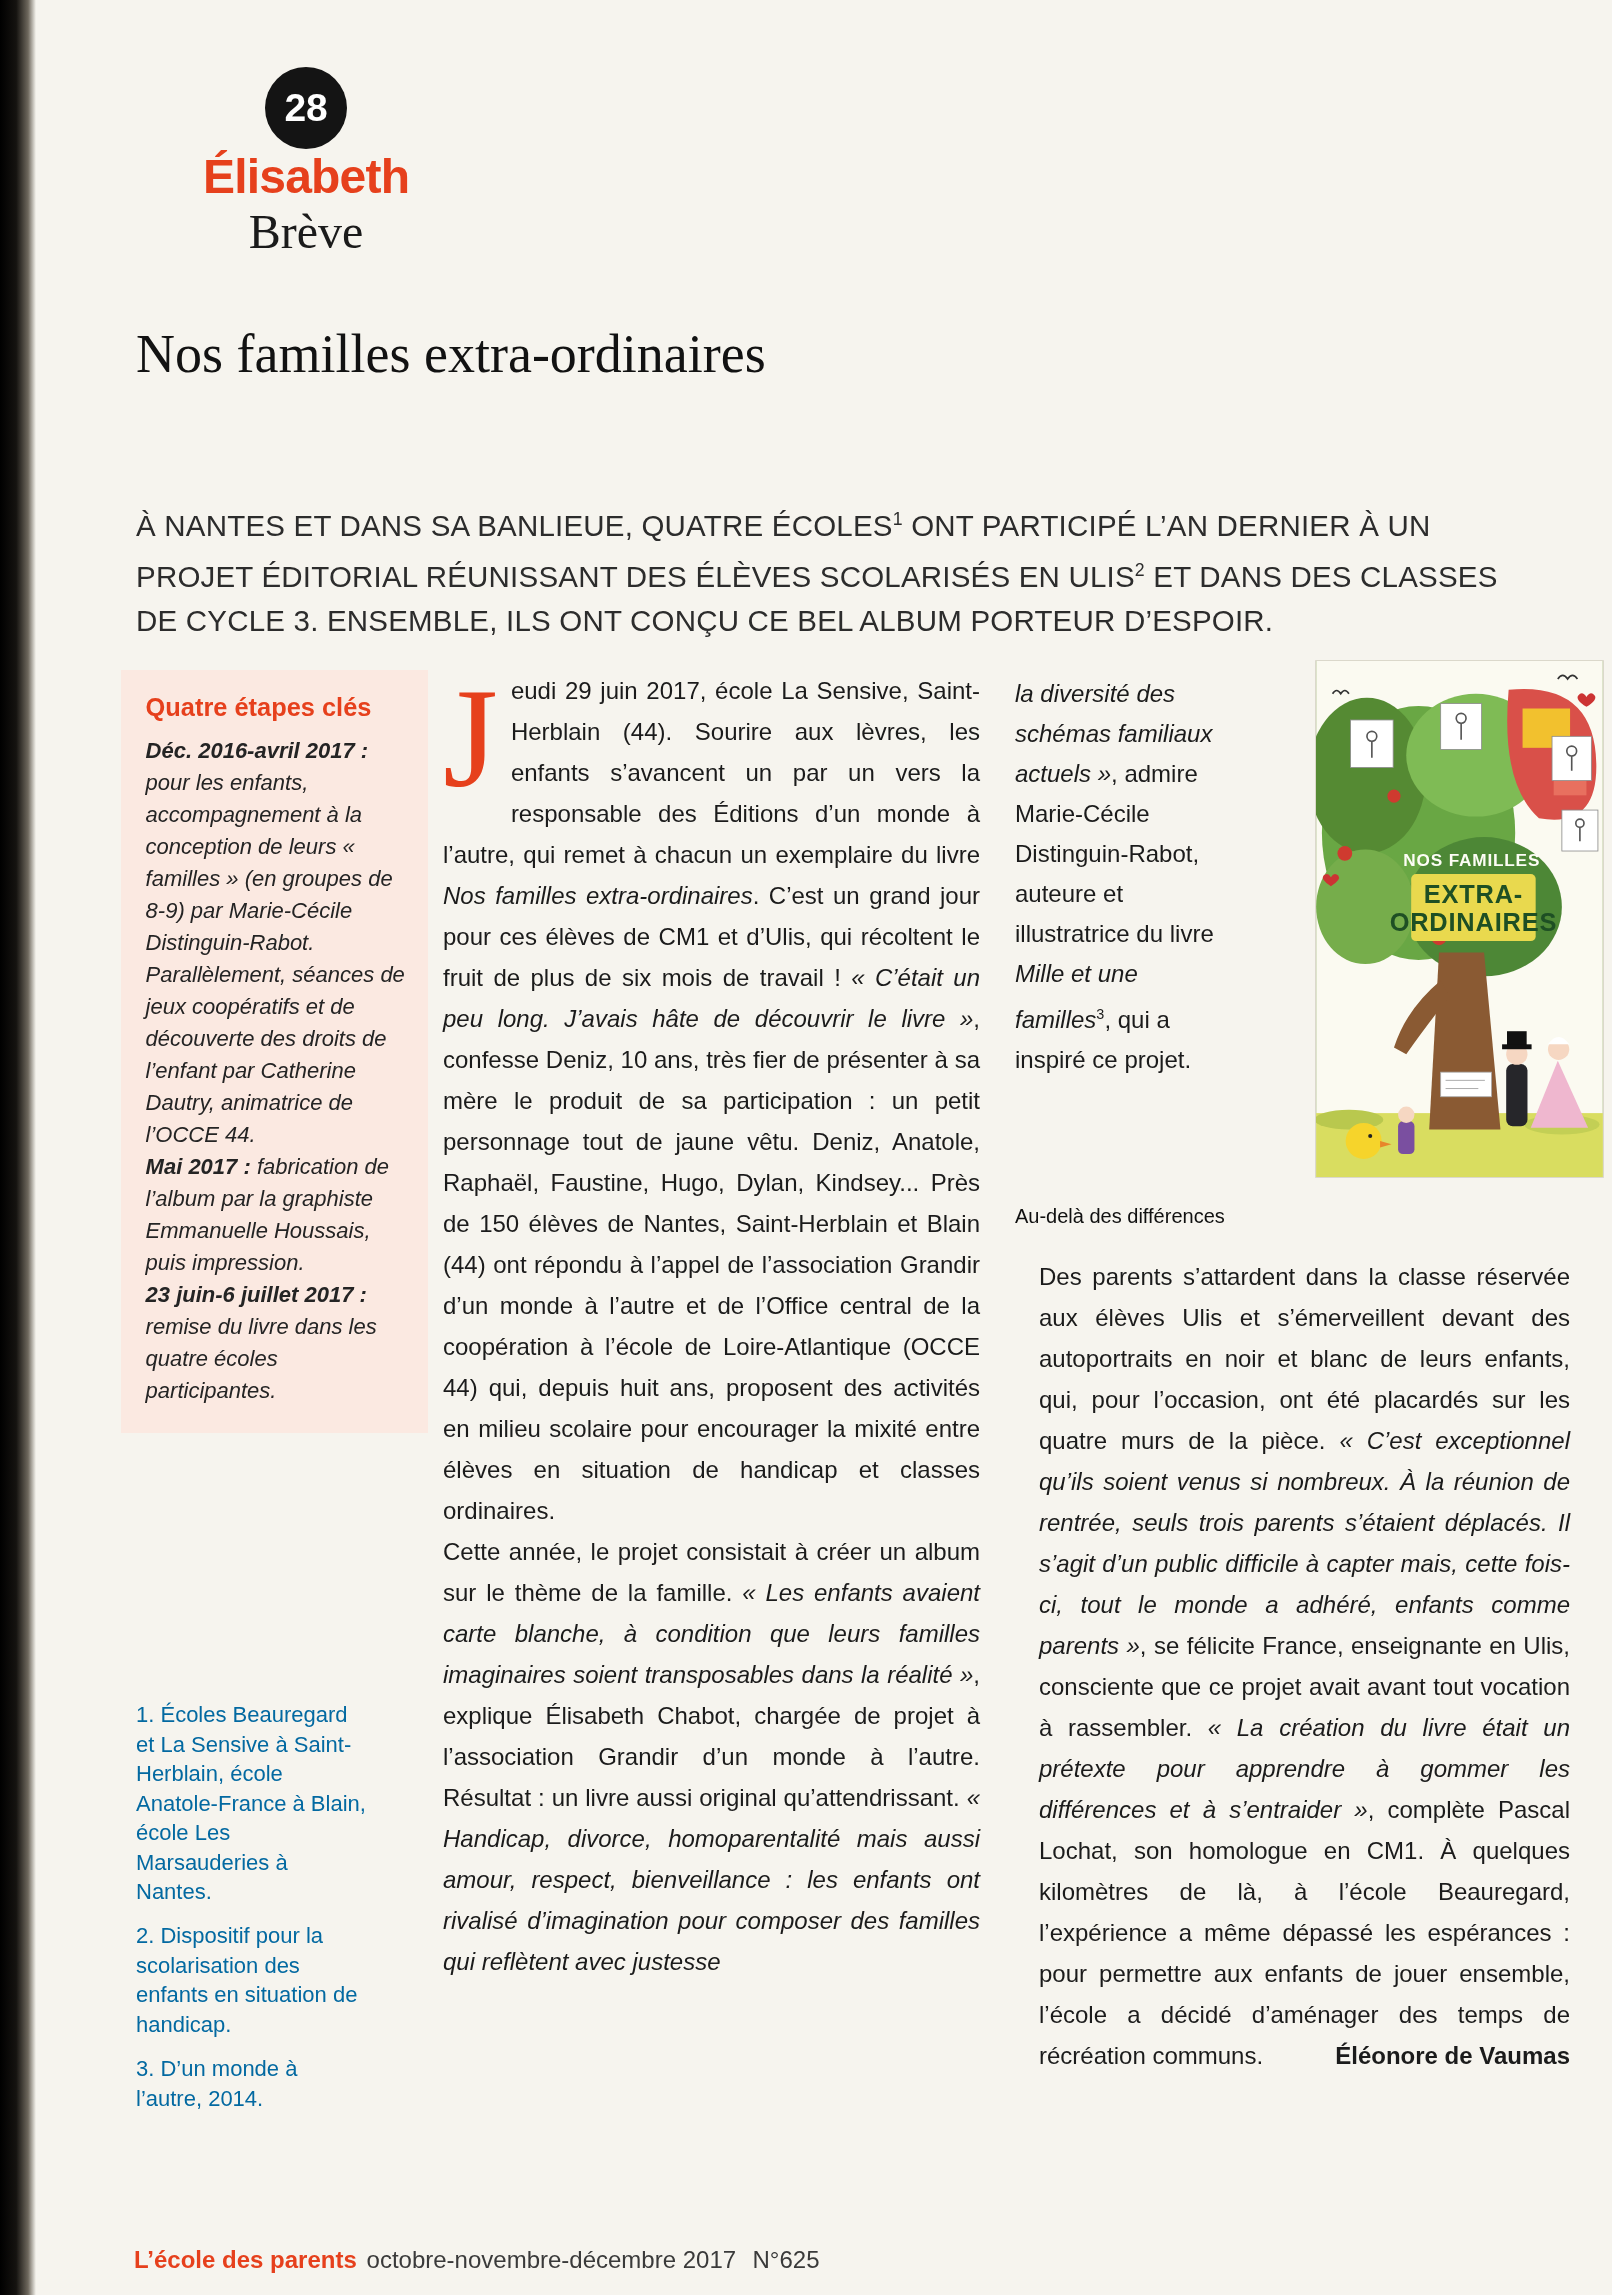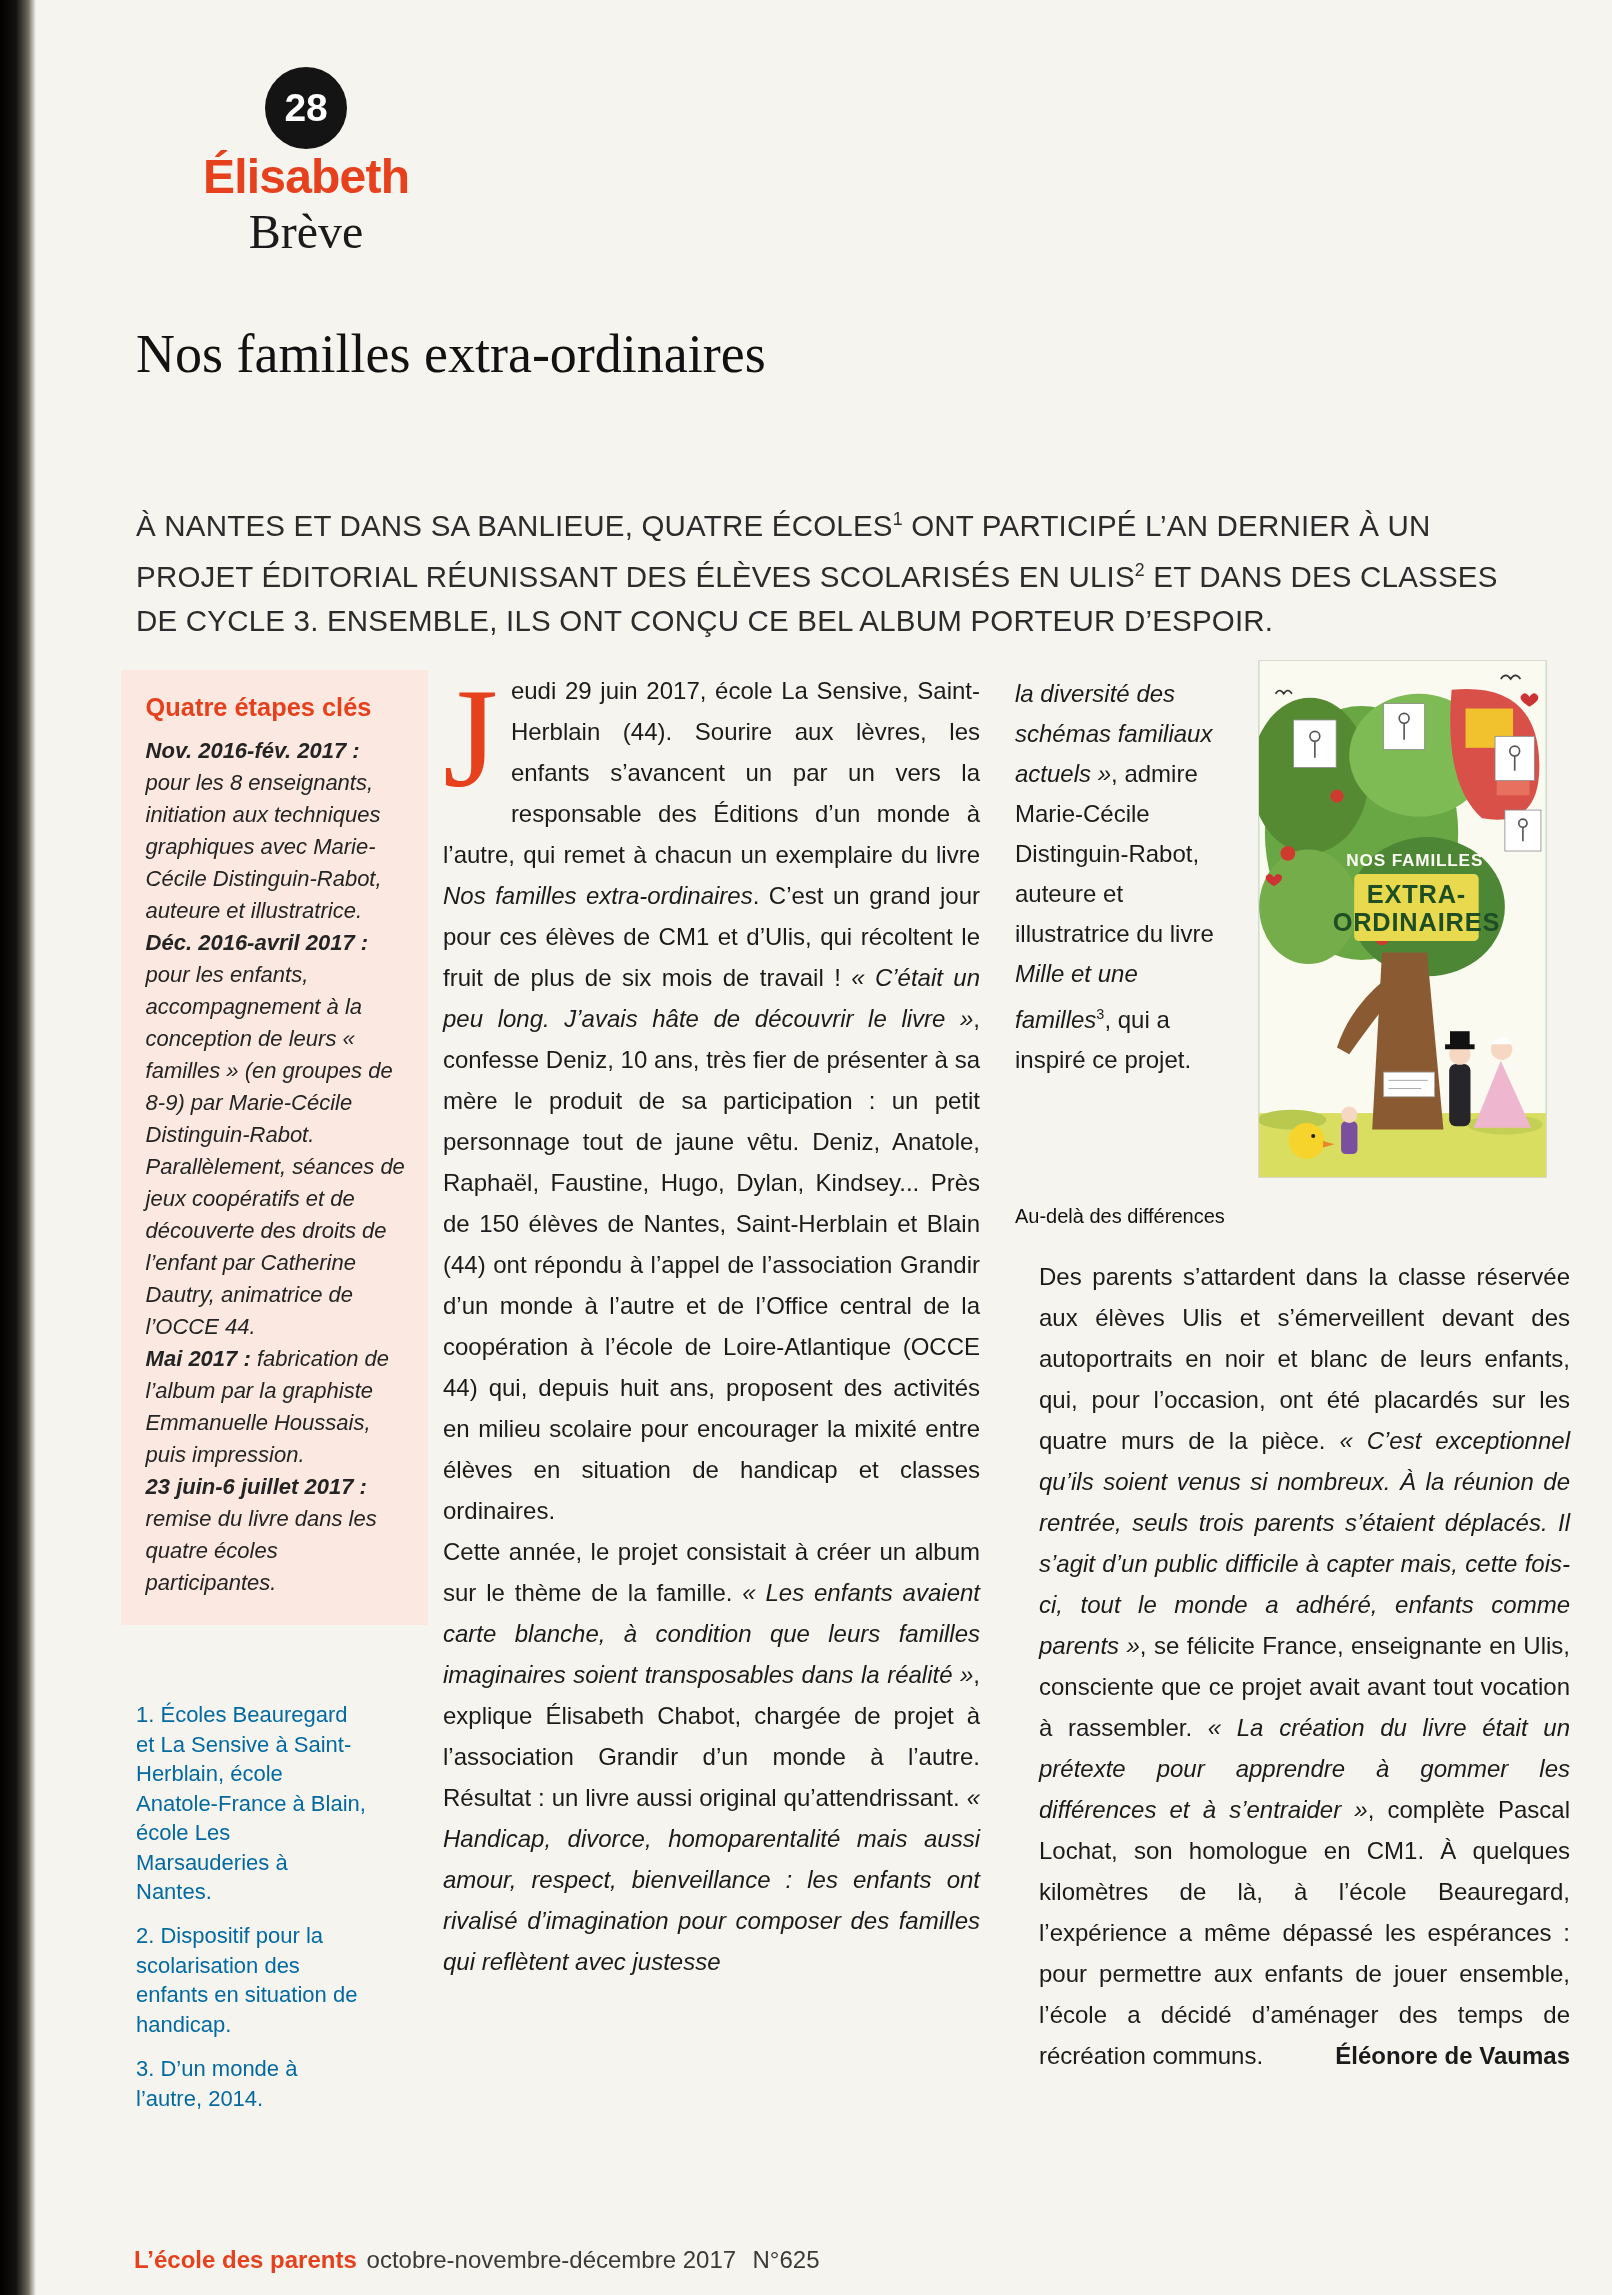--- a/index.html
+++ b/index.html
@@ -68,23 +68,23 @@
     font-size:141px; line-height:0.8;
     margin:11.5px 13px 0 0;
   }
 
   
   .col-right-top {
     position:absolute; left:1015px; top:674px; width:225px;
     font-size:24px; line-height:40px; color:#1b1b1b;
   }
   .book {
-    position:absolute; left:1259px; top:661px; width:287px; height:516px;
+    position:absolute; left:1316px; top:661px; width:287px; height:516px;
     box-shadow:0 0 0 0.8px #d4d1c3;
-    background:#14b8a6;
+    background:#4d7c0f;
   }
   .book svg { display:block; width:100%; height:100%; }
   .cover-t1 { font:bold 21px "Liberation Sans", sans-serif; fill:#fdfdf5; letter-spacing:1px; text-anchor:middle; }
   .cover-t2 { font:bold 31px "Liberation Sans", sans-serif; fill:#1e4f24; letter-spacing:1px; text-anchor:middle; }
   .subhead { position:absolute; left:1015px; top:1205px; font-size:20px; font-weight:normal; color:#101010; }
   .col-right-body {
     position:absolute; left:1015px; top:1256px; width:531px;
     font-size:24px; line-height:41px; text-align:justify; color:#1b1b1b;
     hyphens:auto;margin-left:24px; -webkit-hyphens:auto;
   }
@@ -108,21 +108,20 @@
     <div class="sep sep-short"></div>
     <div class="subsection">Brève</div>
     <div class="sep sep-tall"></div>
   </header>
 
   <h1 class="kicker">Nos familles extra-ordinaires</h1>
   <p class="standfirst"><span>À NANTES ET DANS SA BANLIEUE, QUATRE ÉCOLES</span><sup>1</sup><span> ONT PARTICIPÉ L’AN DERNIER À UN PROJET ÉDITORIAL RÉUNISSANT DES ÉLÈVES SCOLARISÉS EN ULIS</span><sup>2</sup><span> ET DANS DES CLASSES DE CYCLE 3. ENSEMBLE, ILS ONT CONÇU CE BEL ALBUM PORTEUR D’ESPOIR.</span></p>
 
   <aside class="sidebar">
     <h3 class="sidebar-title">Quatre étapes clés</h3>
-    <p class="sidebar-step"><span class="seg-bi">Nov. 2016-fév. 2017 : </span><span class="seg-i">pour les 8 enseignants, initiation aux techniques graphiques avec Marie-Cécile Distinguin-Rabot, auteure et illustratrice.</span></p>
     <p class="sidebar-step"><span class="seg-bi">Déc. 2016-avril 2017 : </span><span class="seg-i">pour les enfants, accompagnement à la conception de leurs « familles » (en groupes de 8-9) par Marie-Cécile Distinguin-Rabot. Parallèlement, séances de jeux coopératifs et de découverte des droits de l’enfant par Catherine Dautry, animatrice de l’OCCE 44.</span></p>
     <p class="sidebar-step"><span class="seg-bi">Mai 2017 : </span><span class="seg-i">fabrication de l’album par la graphiste Emmanuelle Houssais, puis impression.</span></p>
     <p class="sidebar-step"><span class="seg-bi">23 juin-6 juillet 2017 : </span><span class="seg-i">remise du livre dans les quatre écoles participantes.</span></p>
   </aside>
 
   <div class="footnotes">
     <p>1. Écoles Beauregard et La Sensive à Saint-Herblain, école Anatole-France à Blain, école Les Marsauderies à Nantes.</p>
     <p>2. Dispositif pour la scolarisation des enfants en situation de handicap.</p>
     <p>3. D’un monde à l’autre, 2014.</p>
   </div>

